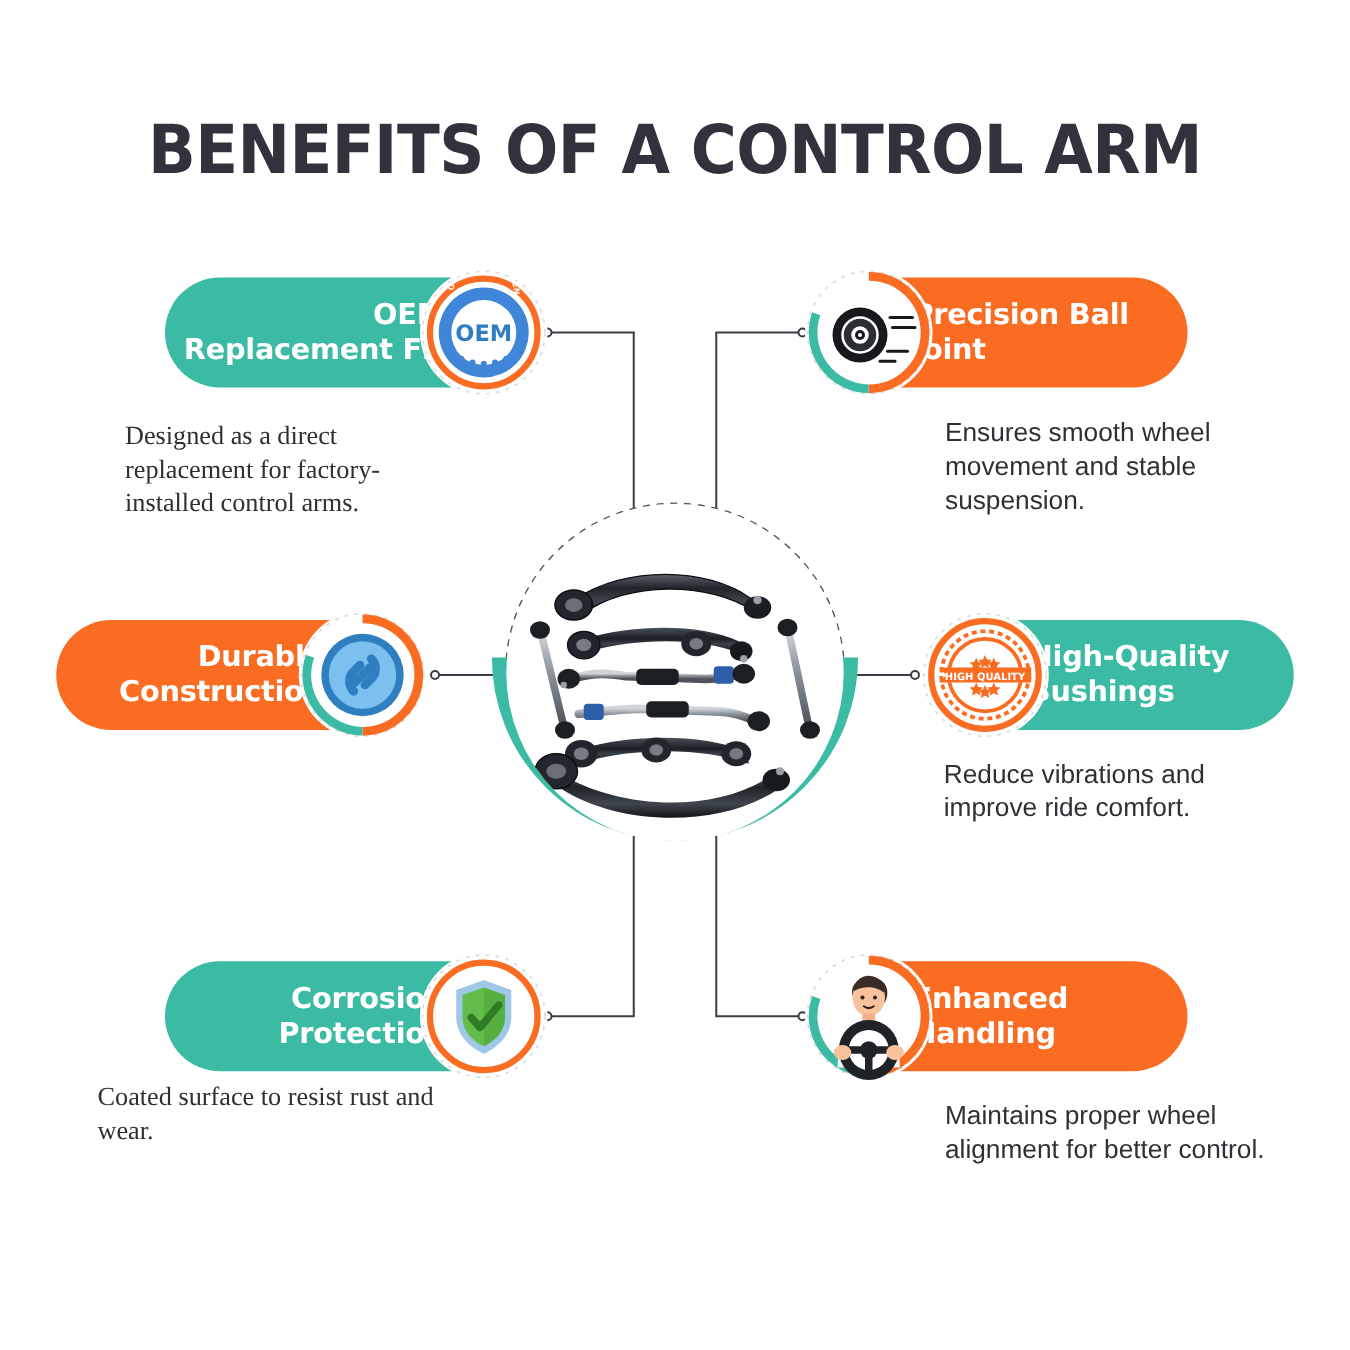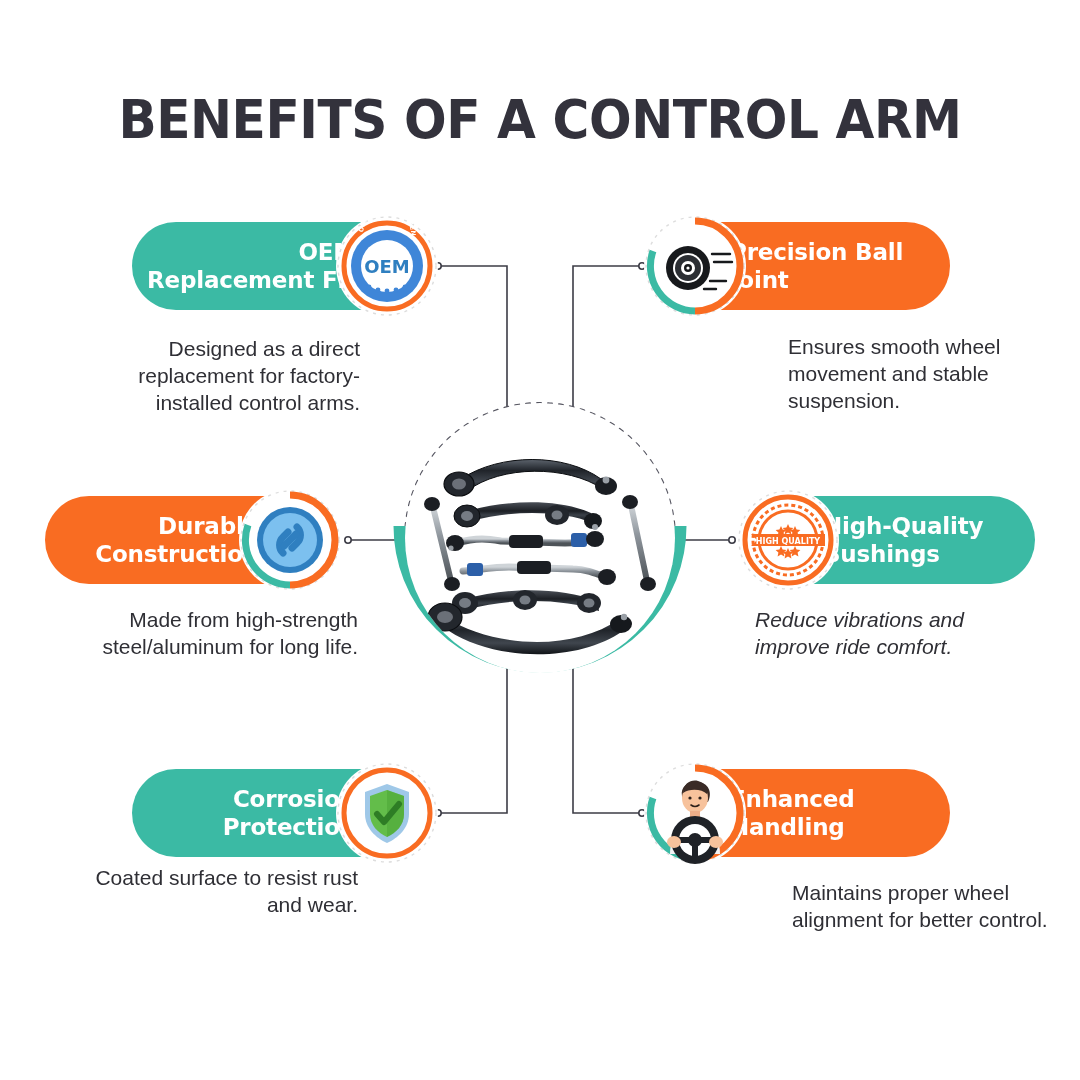--- a/index.html
+++ b/index.html
@@ -56,21 +56,21 @@
   }
   .badge-left .icon-circle{right:-8px;}
   .badge-right .icon-circle{left:-8px;text-align:center;}
   .icon-svg{width:102px;height:102px;display:block;}
 
   
   .desc{
     position:absolute;font-size:21px;line-height:27px;color:#2f2f35;
     font-family:"Liberation Sans",sans-serif;
   }
-  .desc.r{text-align:right;}
+  .desc.r{text-align:left;font-family:Liberation Serif, serif;}
   .desc.l{text-align:left;}
 </style>
 </head>
 <body>
 
 <div id="stage">
 
   <div class="title">BENEFITS OF A CONTROL ARM</div>
 
   <svg id="lines" viewBox="0 0 1080 1080">
@@ -234,21 +234,21 @@
         <circle cx="44" cy="53" r="1.6" fill="#ffffff"></circle>
         <g stroke="#17191c" stroke-width="2.4" stroke-linecap="round">
           <line x1="68" y1="39" x2="86" y2="39"></line>
           <line x1="70" y1="47" x2="88" y2="47"></line>
           <line x1="66" y1="66" x2="82" y2="66"></line>
           <line x1="60" y1="74" x2="72" y2="74"></line>
         </g>
       </svg>
     </div>
   </div>
-  <div class="desc l" style="left:756px;top:333px;width:238px;margin-left:32px;">Ensures smooth wheel movement and stable suspension.</div>
+  <div class="desc l" style="left:756px;top:333px;width:238px;">Ensures smooth wheel movement and stable suspension.</div>
 
   <div class="badge badge-left" style="left:45px;top:496px;width:288px;">
     <div class="pill orange" style="width:288px;">
       <div class="pill-text">
         <div>Durable</div>
         <div>Construction</div>
       </div>
     </div>
     <div class="icon-circle">
       <svg class="icon-svg" viewBox="0 0 102 102">
@@ -259,21 +259,20 @@
         <circle cx="51" cy="51" r="33" fill="#2f7fc0"></circle>
         <circle cx="51" cy="51" r="27" fill="#7cc0ef"></circle>
         <g stroke="#2f7fc0" stroke-width="7" fill="none" stroke-linecap="round">
           <path d="M58 38 a 11 11 0 0 1 0 16 l -5 5"></path>
           <path d="M44 64 a 11 11 0 0 1 0 -16 l 5 -5"></path>
           <line x1="45" y1="57" x2="57" y2="45"></line>
         </g>
       </svg>
     </div>
   </div>
-  <div class="desc r" style="left:78px;top:606px;width:280px;">Made from high-strength steel/aluminum for long life.</div>
 
   <div class="badge badge-right" style="left:745px;top:496px;width:290px;">
     <div class="pill teal" style="width:290px;">
       <div class="pill-text">
         <div>High-Quality</div>
         <div>Bushings</div>
       </div>
     </div>
     <div class="icon-circle">
       <svg class="icon-svg" viewBox="0 0 102 102">
@@ -288,21 +287,21 @@
           <polygon points="58,37 59.6,40.6 63.4,41 60.6,43.6 61.4,47.4 58,45.5 54.6,47.4 55.4,43.6 52.6,41 56.4,40.6"></polygon>
           <polygon points="44,57 45.6,60.6 49.4,61 46.6,63.6 47.4,67.4 44,65.5 40.6,67.4 41.4,63.6 38.6,61 42.4,60.6"></polygon>
           <polygon points="51,59 52.6,62.6 56.4,63 53.6,65.6 54.4,69.4 51,67.5 47.6,69.4 48.4,65.6 45.6,63 49.4,62.6"></polygon>
           <polygon points="58,57 59.6,60.6 63.4,61 60.6,63.6 61.4,67.4 58,65.5 54.6,67.4 55.4,63.6 52.6,61 56.4,60.6"></polygon>
         </g>
         <polygon points="14,45 88,45 88,57 14,57 20,51" fill="#f96c22"></polygon>
         <text x="51" y="55" text-anchor="middle" font-family="DejaVu Sans, sans-serif" font-size="8" font-weight="bold" fill="#ffffff">HIGH QUALITY</text>
       </svg>
     </div>
   </div>
-  <div class="desc l" style="left:755px;top:606px;width:250px;font-style:italic;">Reduce vibrations and improve ride comfort.</div>
+  <div class="desc l" style="left:755px;top:606px;width:250px;">Reduce vibrations and improve ride comfort.</div>
 
   <div class="badge badge-left" style="left:132px;top:769px;width:298px;">
     <div class="pill teal" style="width:298px;">
       <div class="pill-text">
         <div>Corrosion</div>
         <div>Protection</div>
       </div>
     </div>
     <div class="icon-circle">
       <svg class="icon-svg" viewBox="0 0 102 102">
@@ -351,15 +350,15 @@
         <circle cx="51" cy="78" r="16" fill="#ffffff"></circle>
         <circle cx="51" cy="78" r="7" fill="#1f2227"></circle>
         <rect x="29" y="75" width="44" height="6" fill="#1f2227"></rect>
         <rect x="48" y="78" width="6" height="22" fill="#1f2227"></rect>
 
         <ellipse cx="30" cy="80" rx="7" ry="6" fill="#f7c29c"></ellipse>
         <ellipse cx="72" cy="80" rx="7" ry="6" fill="#f7c29c"></ellipse>
       </svg>
     </div>
   </div>
-  <div class="desc l" style="left:792px;top:879px;width:260px;">Maintains proper wheel alignment for better control.</div>
+  <div class="desc l" style="left:756px;top:879px;width:260px;">Maintains proper wheel alignment for better control.</div>
 
 </div>
 
 </body></html>

